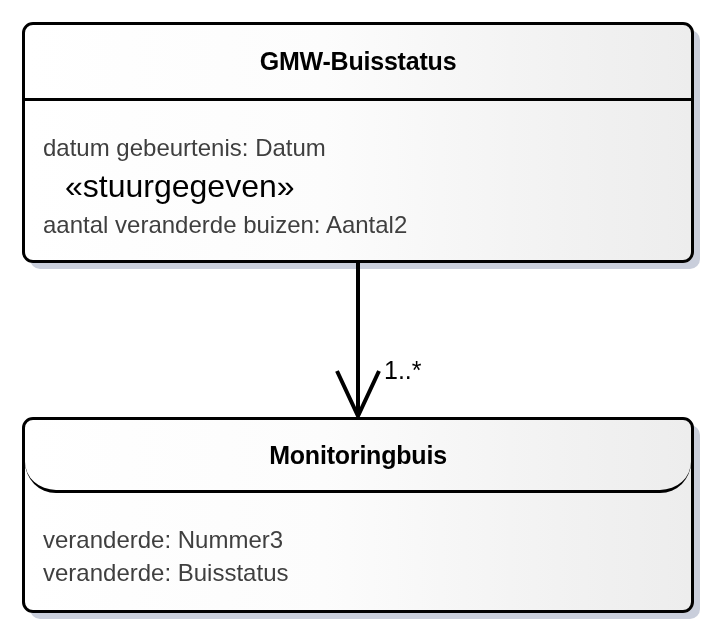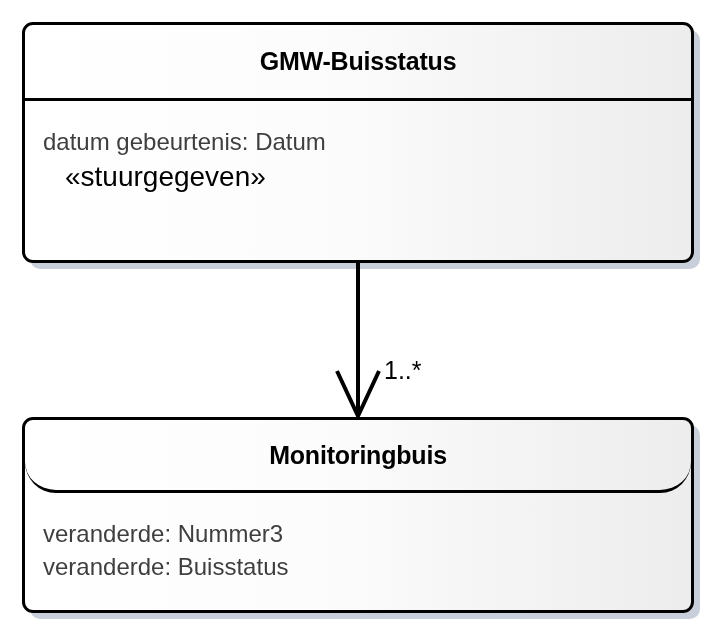--- a/index.html
+++ b/index.html
@@ -63,32 +63,32 @@
   .class-name {
     font-size: 25px;
     font-weight: bold;
     color: #000000;
     letter-spacing: -0.2px;
     white-space: nowrap;
   }
 
   .class-body {
     box-sizing: border-box;
-    padding: 24px 0 0 18px;
+    padding: 30px 0 0 18px;
   }
 
   .attribute {
     font-size: 24px;
     color: #3f3f3f;
     line-height: 1.38;
     white-space: nowrap;
   }
 
   .stereotype {
-    font-size: 28px;
+    font-size: 32px;
     color: #000000;
     line-height: 1.38;
     white-space: nowrap;
     padding-left: 22px;
   }
 
   
   #association-svg {
     position: absolute;
     left: 0;
@@ -112,20 +112,21 @@
 
 <div id="diagram">
 
   <div class="uml-class" id="class-gmw-buisstatus">
     <div class="class-header">
       <span class="class-name">GMW-Buisstatus</span>
     </div>
     <div class="class-body">
       <div class="attribute">datum gebeurtenis: Datum</div>
       <div class="stereotype">«stuurgegeven»</div>
+      <div class="attribute">aantal veranderde buizen: Aantal2</div>
     </div>
   </div>
 
   <svg id="association-svg" width="728" height="640" viewBox="0 0 728 640" xmlns="http://www.w3.org/2000/svg">
     <line x1="358" y1="262" x2="358" y2="416" stroke="#000000" stroke-width="4"></line>
     <path d="M 337 371 L 358 416 L 379 371" fill="none" stroke="#000000" stroke-width="4" stroke-linecap="butt" stroke-linejoin="miter"></path>
   </svg>
 
   <div id="multiplicity-label">1..*</div>
 

